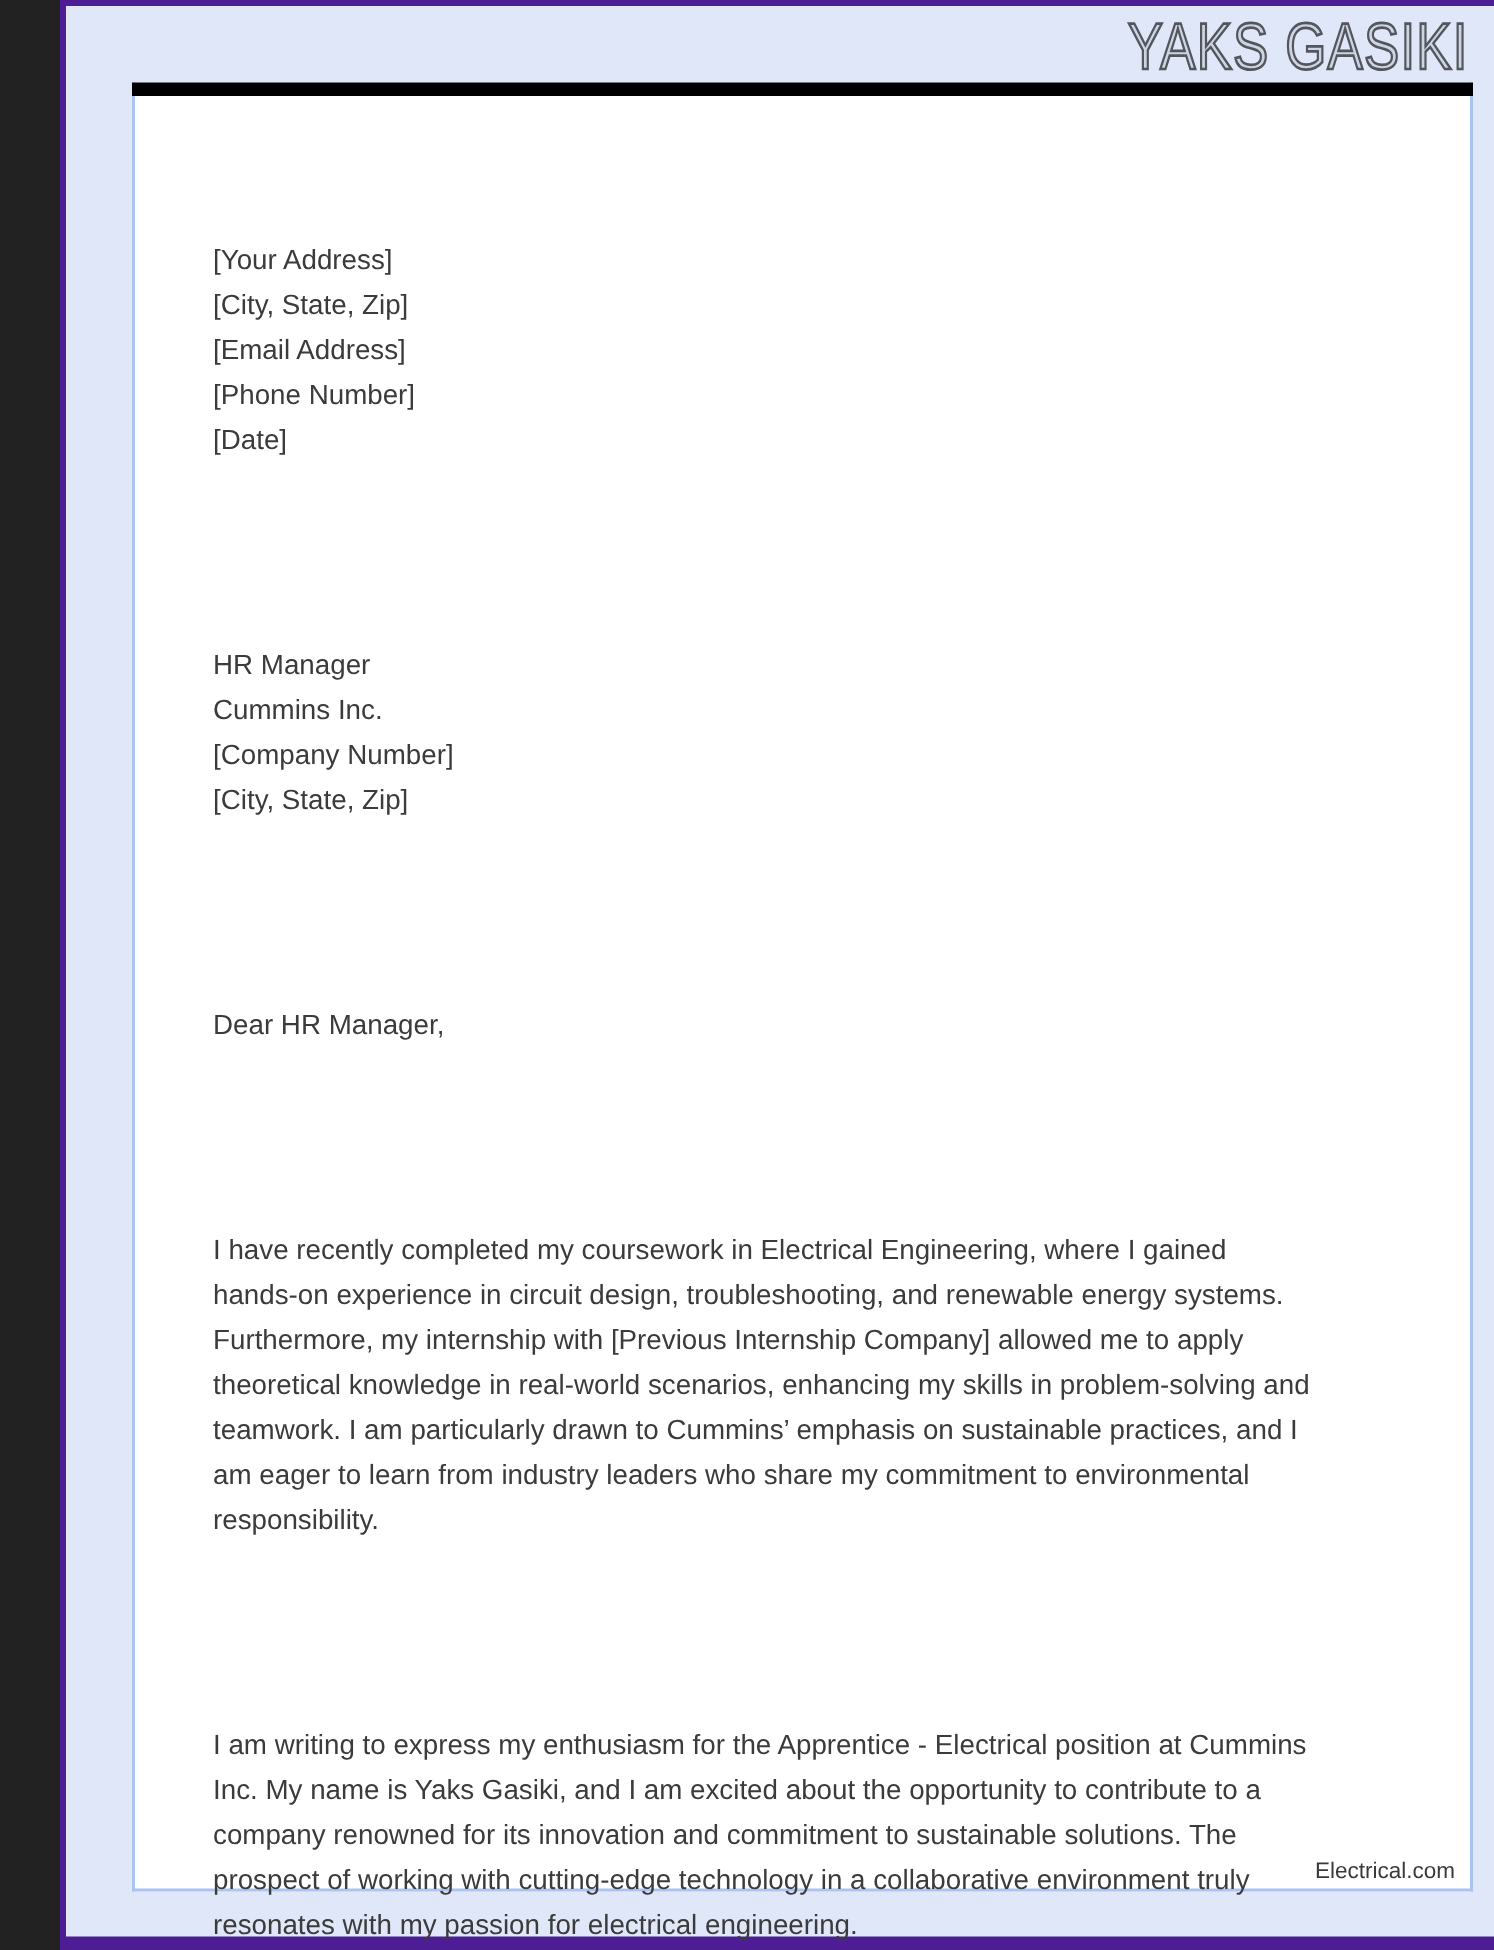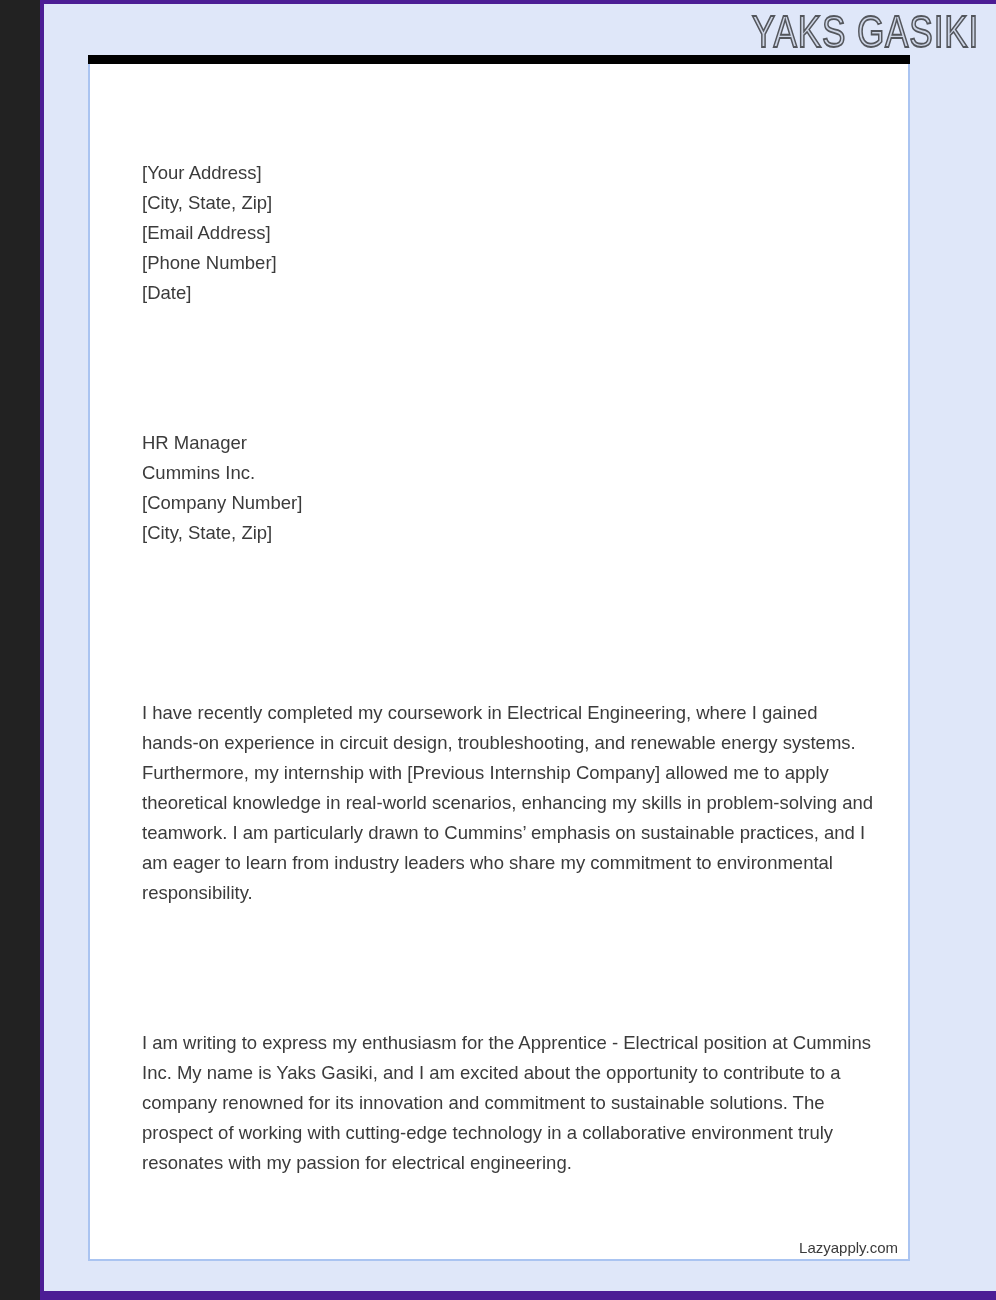--- a/index.html
+++ b/index.html
@@ -17,21 +17,21 @@
     font-size:44px;line-height:48px;letter-spacing:1px;
     color:rgba(83,86,92,0.12);
     -webkit-text-stroke:1.8px #53565c;
     transform:scaleX(0.80);transform-origin:100% 50%;
     white-space:nowrap;
   }
   @supports not (-webkit-text-stroke: 1px #000){
     .brand{color:#5a5e66;}
   }
   .page{
-    position:absolute;left:44px;top:51px;width:822px;height:1206px;
+    position:absolute;left:44px;top:51px;width:894px;height:1206px;
     background:#ffffff;
     border:2px solid #aac4f1;border-top:none;
   }
   .topbar{
     height:9px;background:#000;
     width:calc(100% + 4px);margin-left:-2px;
   }
   .content{
     position:absolute;left:52px;top:43px;width:844px;
     font-size:18.5px;line-height:30px;color:#3b3b3b;
@@ -59,20 +59,21 @@
 [City, State, Zip]
 [Email Address]
 [Phone Number]
 [Date]</div>
 
         <div class="block">HR Manager
 Cummins Inc.
 [Company Number]
 [City, State, Zip]</div>
 
+        <div class="block">Dear HR Manager,</div>
 
         <div class="block">I have recently completed my coursework in Electrical Engineering, where I gained
 hands-on experience in circuit design, troubleshooting, and renewable energy systems.
 Furthermore, my internship with [Previous Internship Company] allowed me to apply
 theoretical knowledge in real-world scenarios, enhancing my skills in problem-solving and
 teamwork. I am particularly drawn to Cummins’ emphasis on sustainable practices, and I
 am eager to learn from industry leaders who share my commitment to environmental
 responsibility.</div>
 
         <div class="block">I am writing to express my enthusiasm for the Apprentice - Electrical position at Cummins
@@ -83,17 +84,17 @@
 
         
 
         
 
         
 
         
       </div>
 
-      <div class="watermark">Lazyapply.com</div>
+      <div class="watermark">Electrical.com</div>
     </div>
 
   </div>
 </div>
 
 </body></html>

